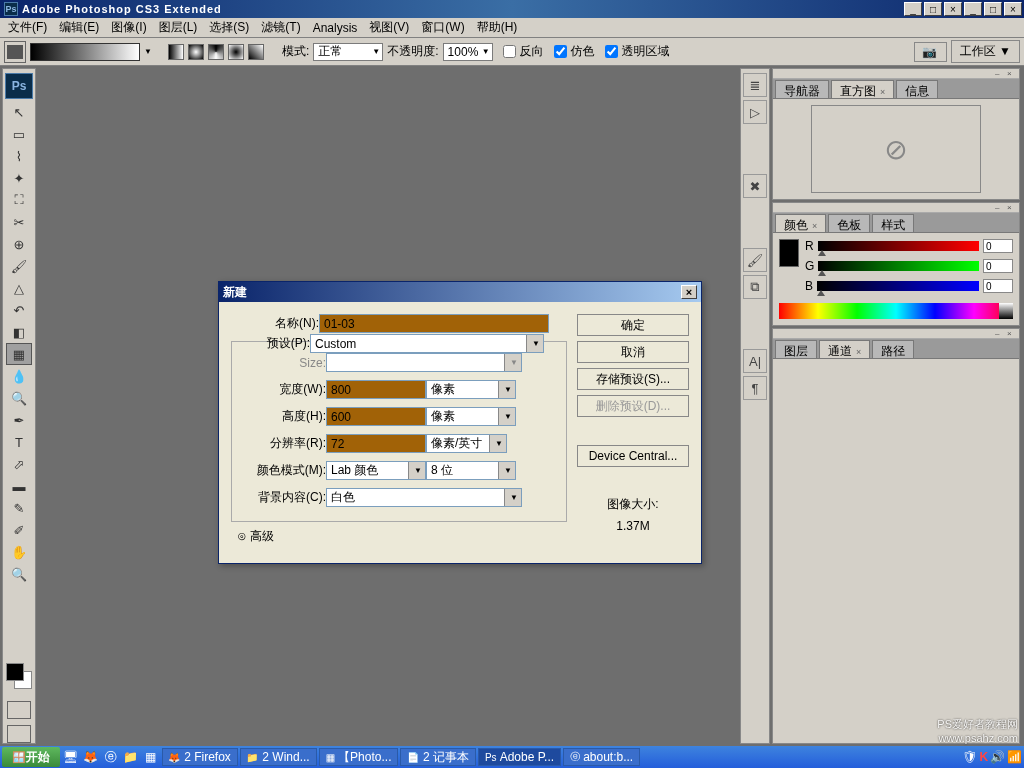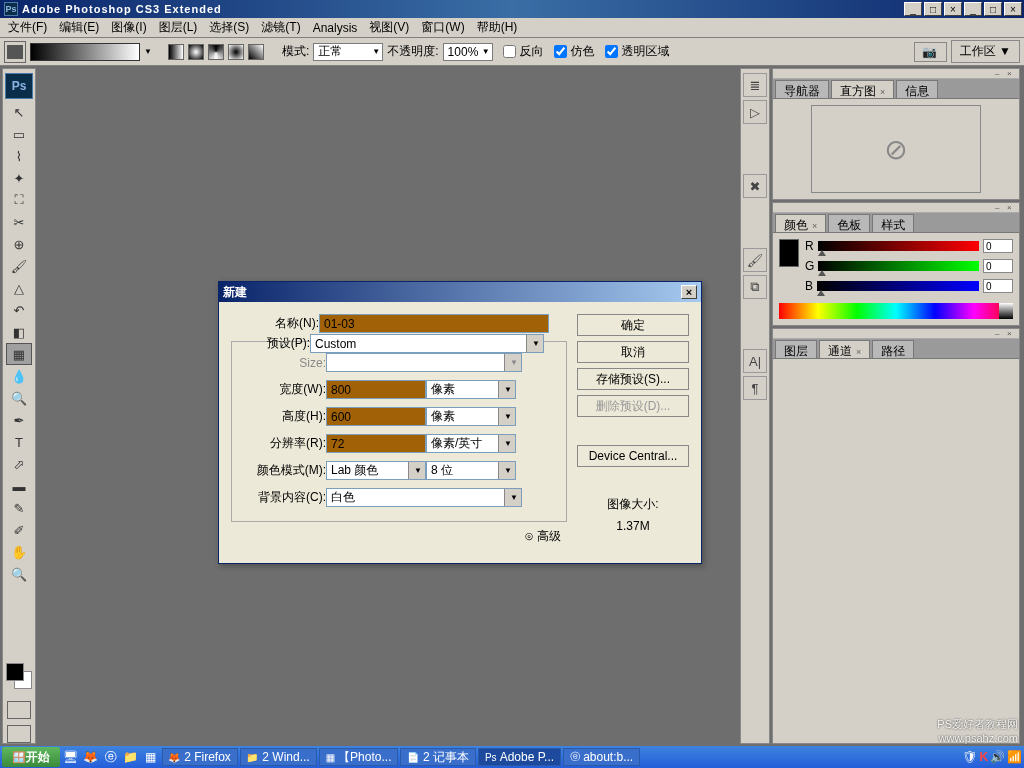--- a/index.html
+++ b/index.html
@@ -78,21 +78,21 @@
 .dlg-body{padding:12px;display:flex;gap:10px;}
 .dlg-form{flex:1;}
 .dlg-row{display:flex;align-items:center;margin-bottom:8px;gap:0;}
 .dlg-row .lbl{width:88px;text-align:right;font-size:12px;}
 .dlg-row .txt{height:19px;border:1px solid #7b9ebd;background:#a16207;padding:0 4px;font-size:12px;}
 .dlg-row .sel{height:19px;border:1px solid #7b9ebd;background:#fff;padding:0 4px;position:relative;display:flex;align-items:center;}
 .dlg-row .sel::after{content:"";position:absolute;right:0;top:0;width:16px;height:100%;background:#d4d0c8;border-left:1px solid #888;}
 .dlg-row .sel::before{content:"▼";position:absolute;right:3px;font-size:8px;z-index:1;}
 .dlg-row .sel.disabled{color:#888;}
 .fieldset{border:1px solid #aaa;padding:10px 6px 6px;margin-top:4px;}
-.adv{text-align:right;padding:6px;cursor:pointer;}
+.adv{text-align:left;padding:6px;cursor:pointer;}
 .adv::before{content:"⊙ ";}
 .dlg-btns{width:112px;display:flex;flex-direction:column;gap:5px;}
 .dlg-btn{height:22px;border:1px solid #888;background:#ece9d8;display:flex;align-items:center;justify-content:center;cursor:pointer;font-size:12px;}
 .dlg-btn.disabled{color:#999;}
 .img-size{text-align:center;margin-top:24px;font-size:11px;}
 .img-size div{margin-bottom:6px;}
 
 
 .taskbar{position:absolute;bottom:0;left:0;right:0;height:22px;background:linear-gradient(#3e83de,#245edb);display:flex;align-items:center;padding:0 2px;gap:2px;}
 .start-btn{height:20px;padding:0 10px;background:linear-gradient(#5eb85e,#3a8a3a);border-radius:2px;color:#fff;font-weight:bold;font-size:11px;display:flex;align-items:center;cursor:pointer;}
@@ -232,21 +232,21 @@
             <div class="dlg-row">
               <span class="lbl">高度(H):</span>
               <input class="txt" style="width: 100px;" value="600">
               <div class="sel" style="width:90px">
                   <span>像素</span>
                 </div>
             </div>
             <div class="dlg-row">
               <span class="lbl">分辨率(R):</span>
               <input class="txt" style="width: 100px;" value="72">
-              <div class="sel" style="width:90px">
+              <div class="sel" style="width:81px">
                   <span>像素/英寸</span>
                 </div>
             </div>
             <div class="dlg-row">
               <span class="lbl">颜色模式(M):</span>
               <div class="sel" style="width:100px">
                   <span>Lab 颜色</span>
                 </div>
               <div class="sel" style="width:90px">
                   <span>8 位</span>

